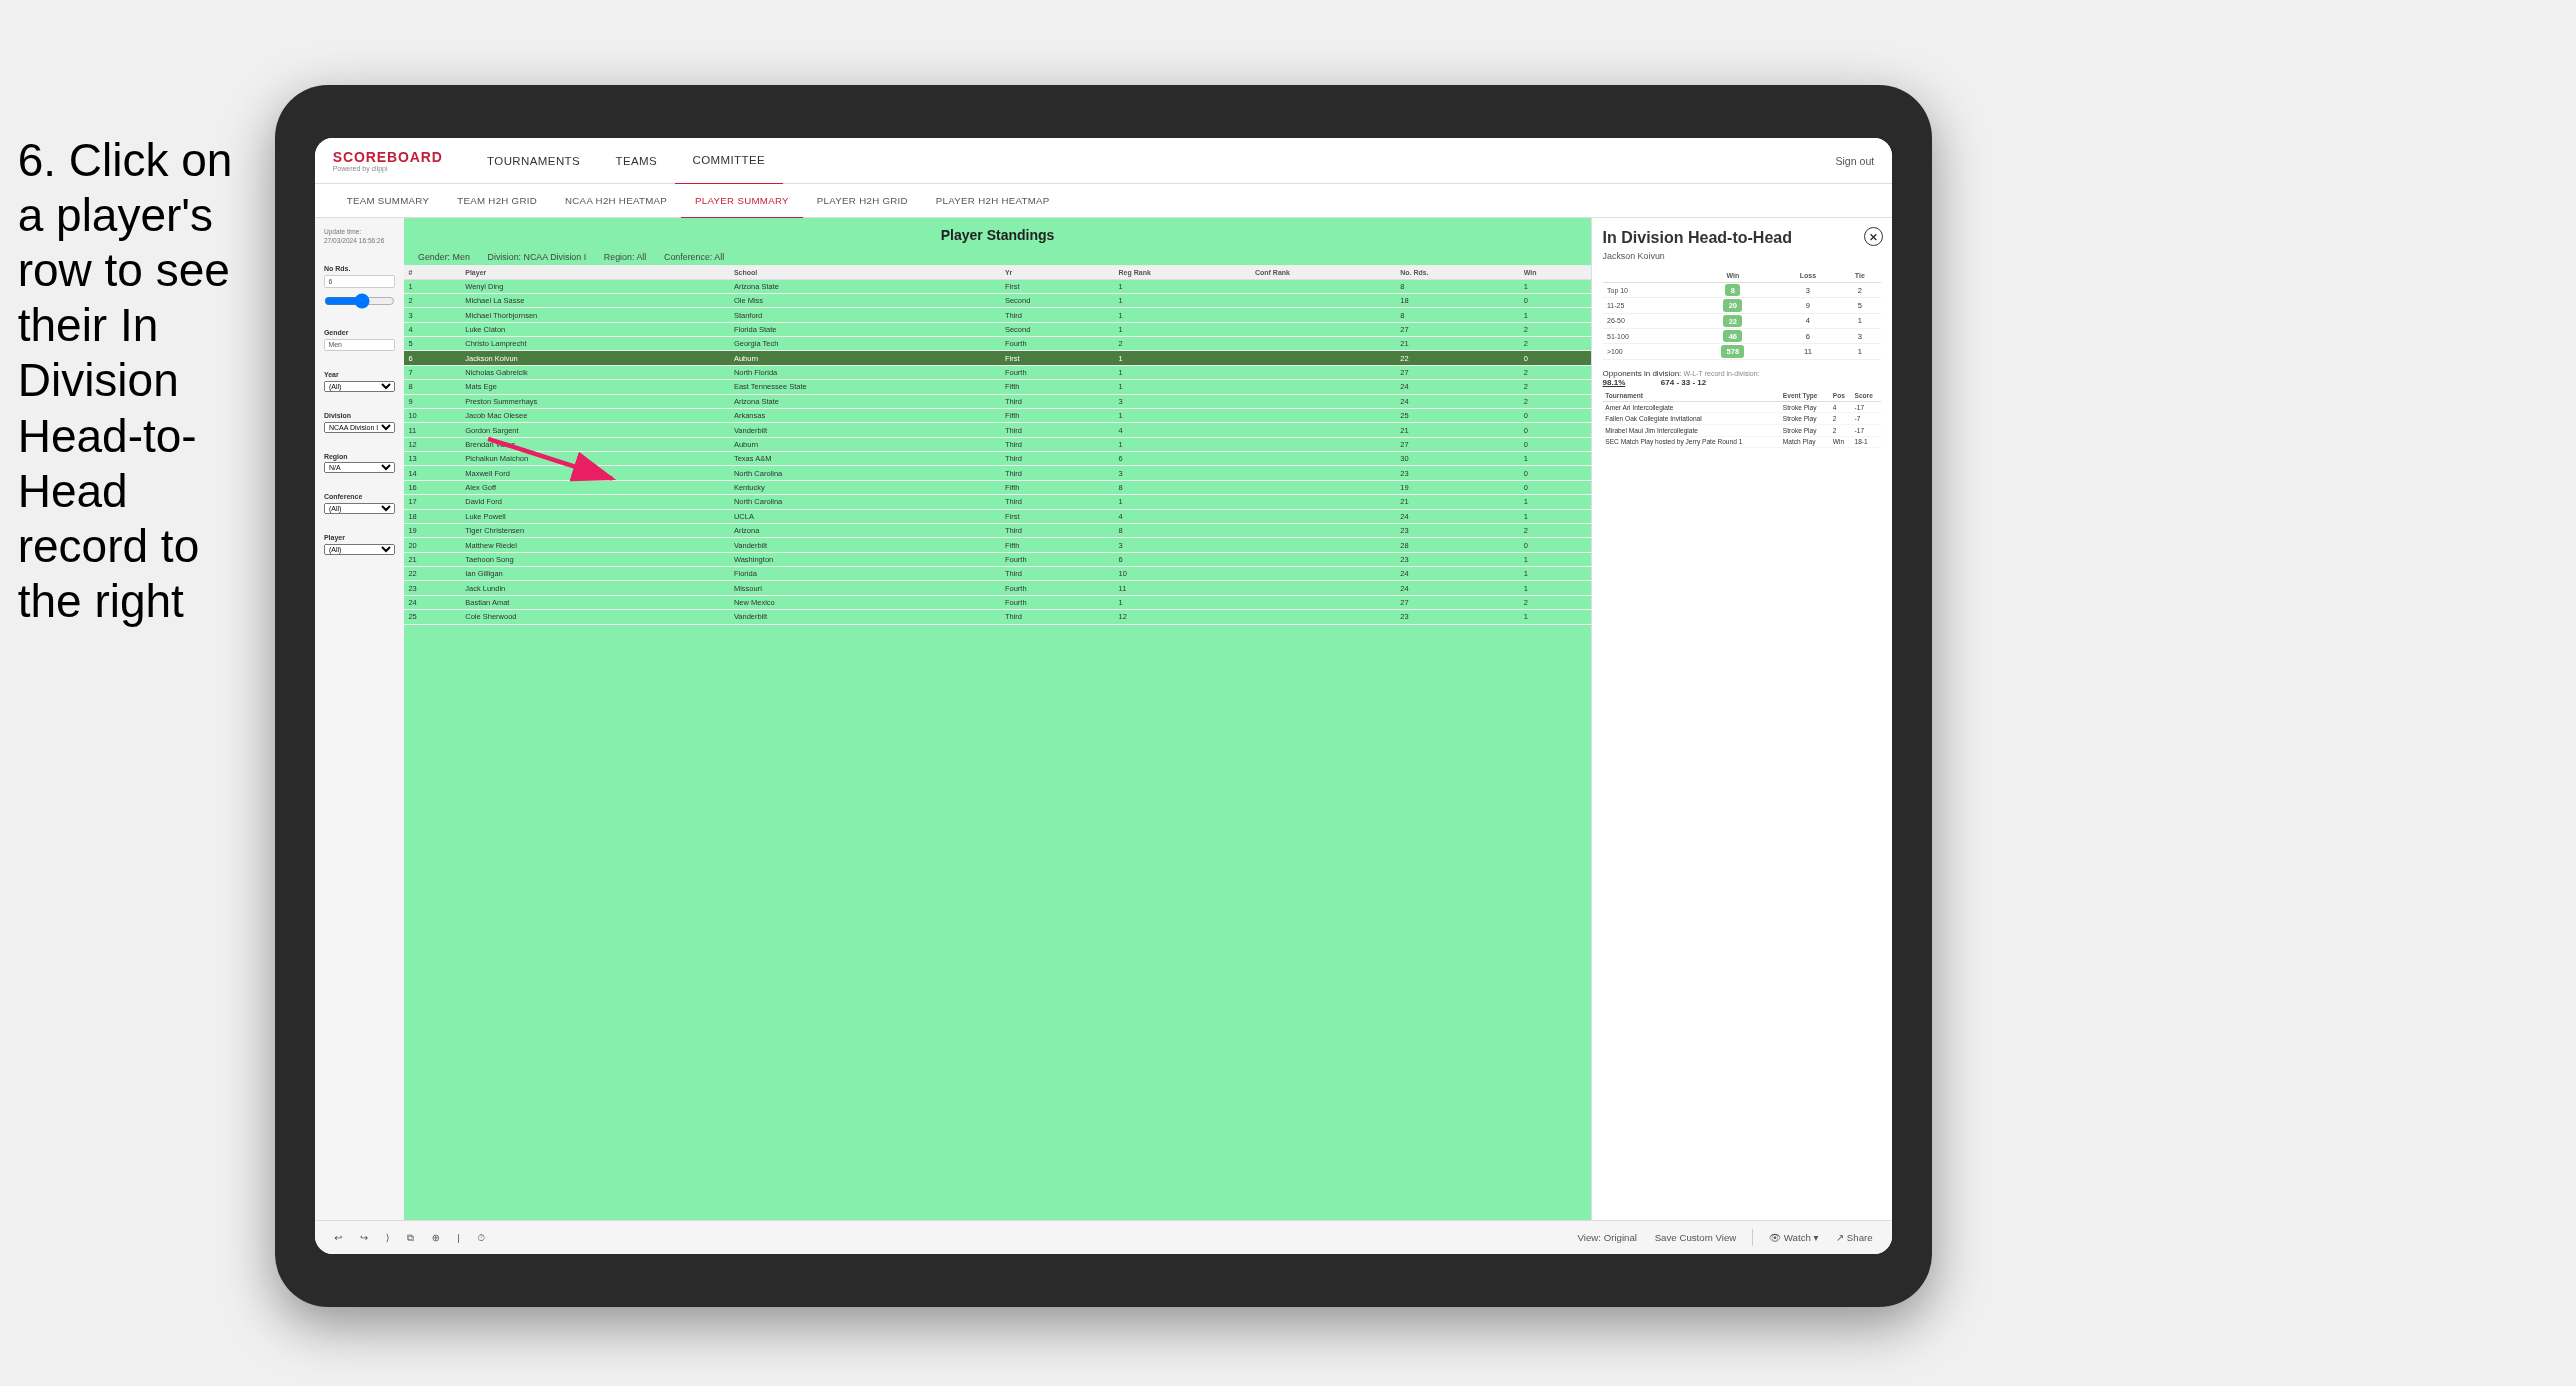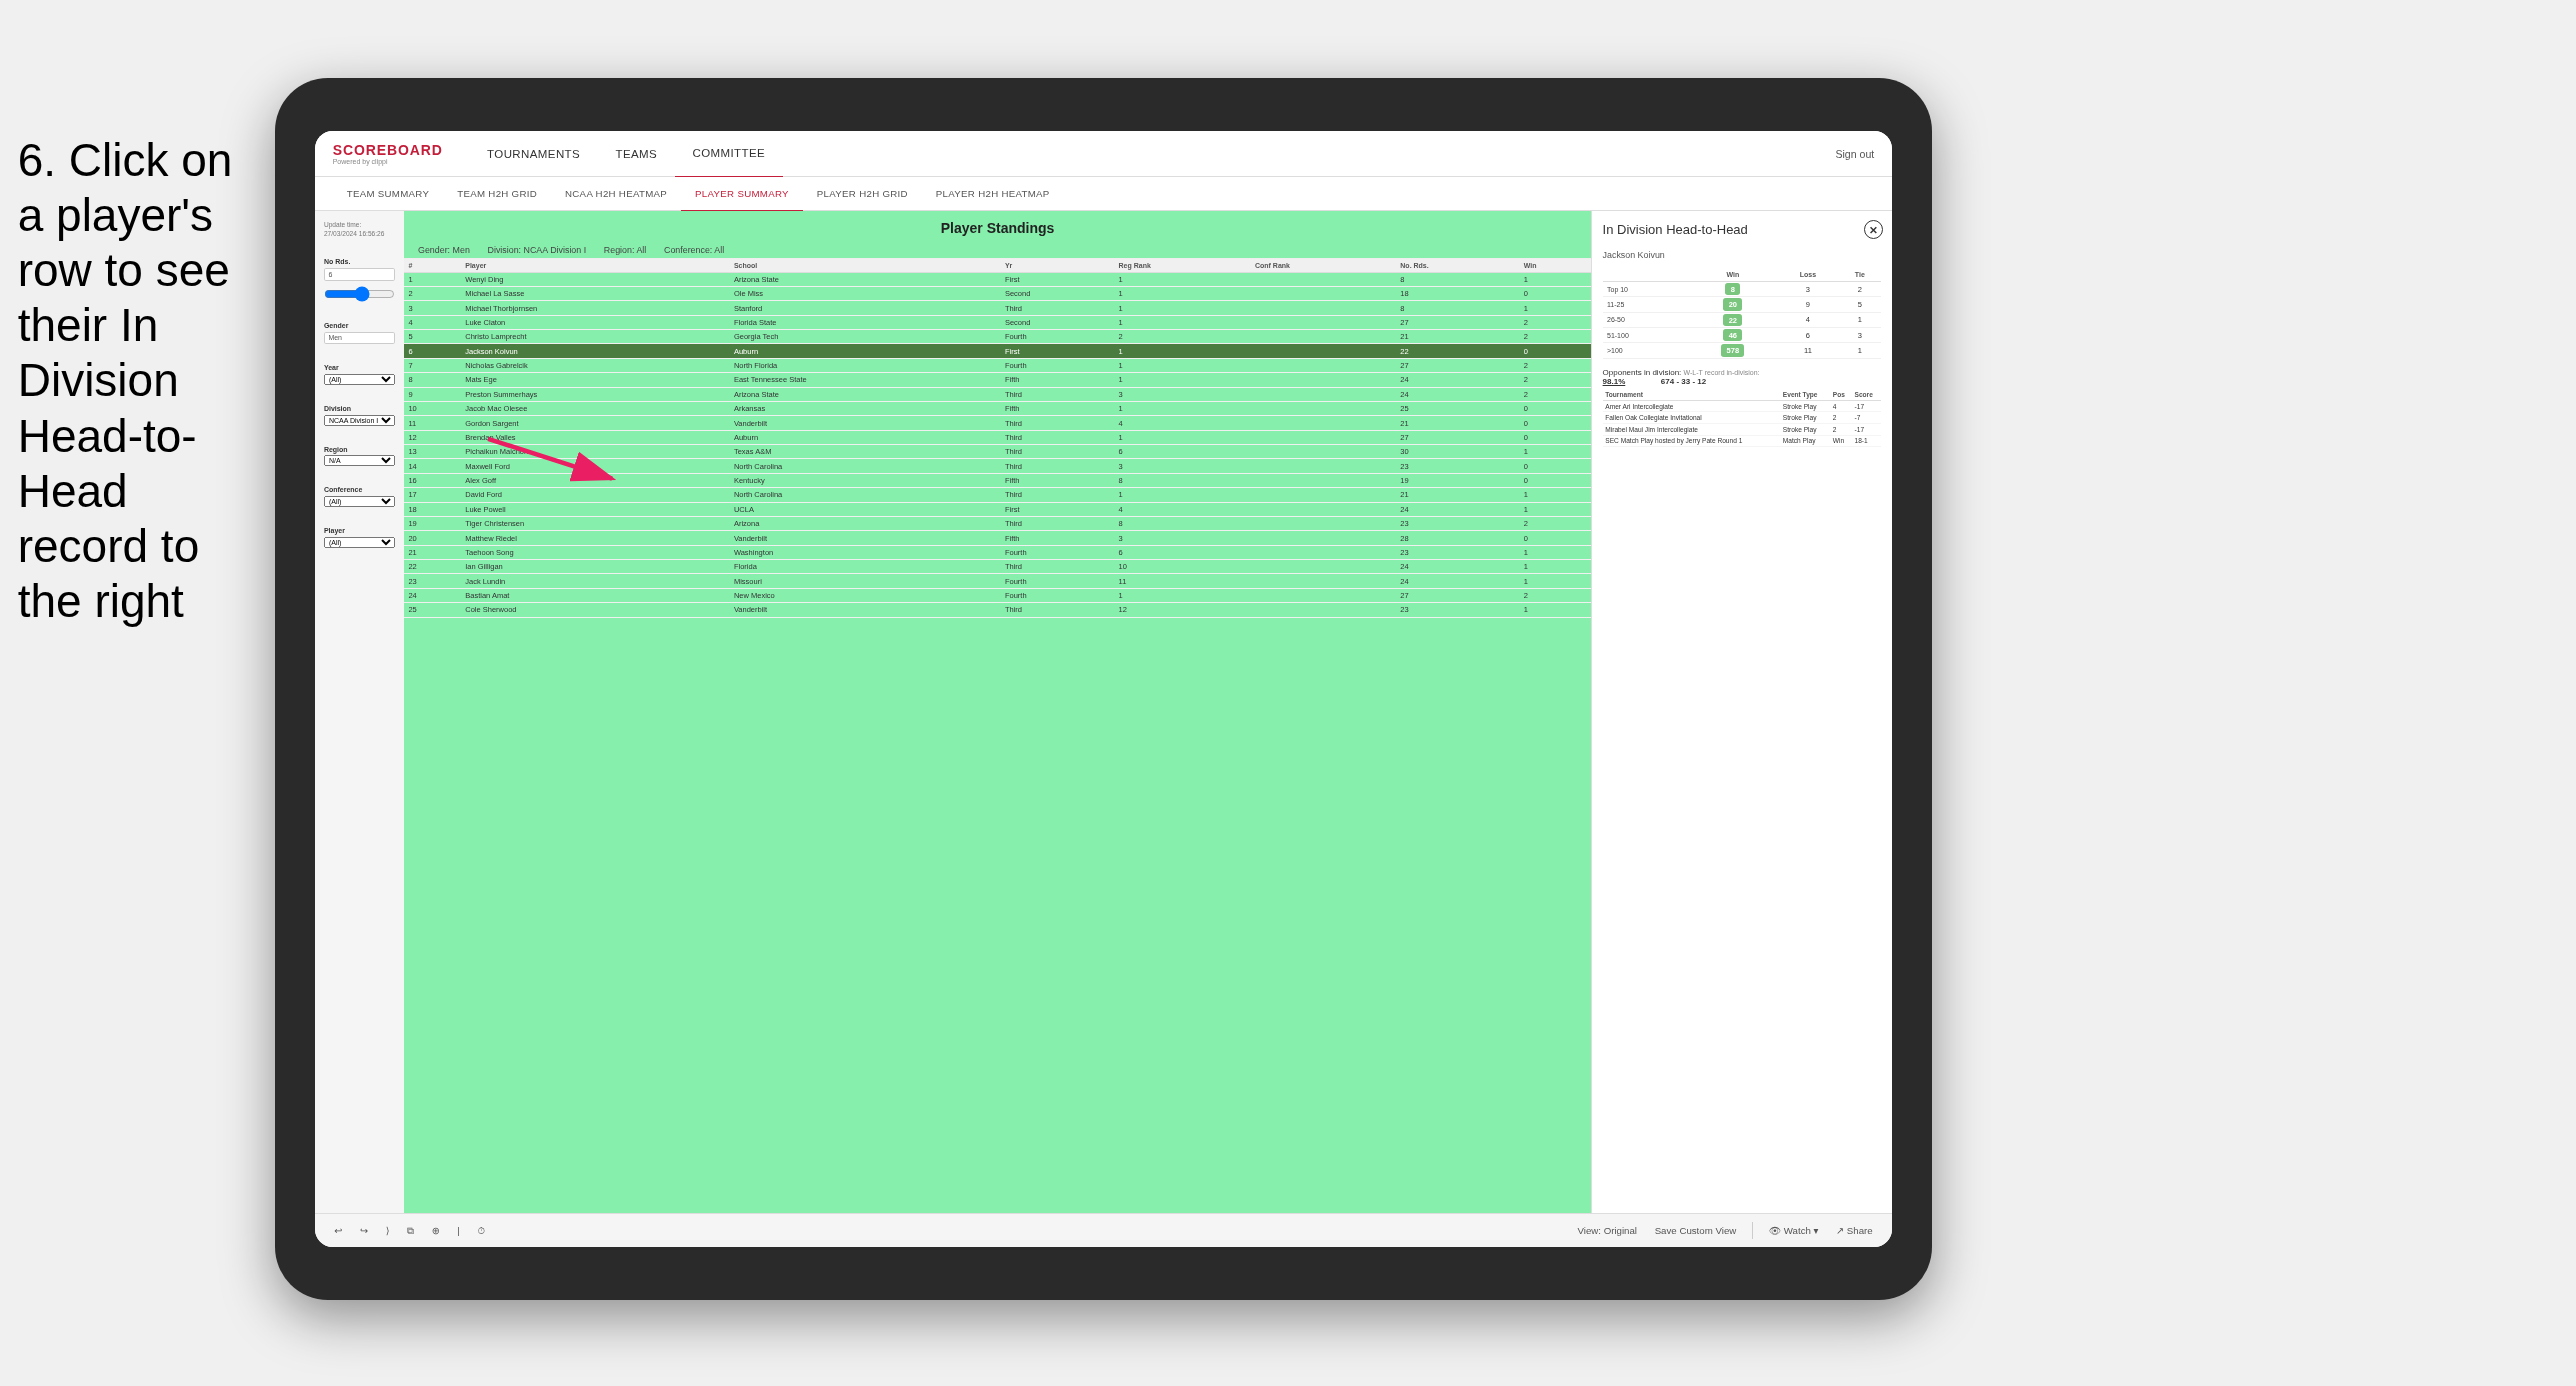--- a/index.html
+++ b/index.html
@@ -22,21 +22,21 @@
       font-weight: 400;
       line-height: 1.2;
       color: #000;
       padding: 17.7px;
     }
 
     
     .tablet-frame {
       position: absolute;
       left: 275px;
-      top: 78px;
+      top: 85px;
       width: 1657px;
       height: 1222px;
       background: #2a2a2a;
       border-radius: 53px;
       box-shadow: 0 17.7px 53px rgba(0,0,0,0.4);
       display: flex;
       align-items: center;
       justify-content: center;
     }
 
@@ -255,24 +255,24 @@
       border-left: 0.9px solid #ddd;
       flex-shrink: 0;
       display: flex;
       flex-direction: column;
       padding: 10.6px;
       overflow-y: auto;
       position: relative;
     }
 
     .right-panel-title {
-      font-size: 13px;
-      font-weight: 400;
+      font-size: 16px;
+      font-weight: 700;
       color: #333;
-      margin-bottom: 13px;
+      margin-bottom: 4px;
     }
 
     .right-panel-subtitle {
       font-size: 8.9px;
       color: #555;
       margin-bottom: 8.9px;
     }
 
     .close-btn {
       position: absolute;

